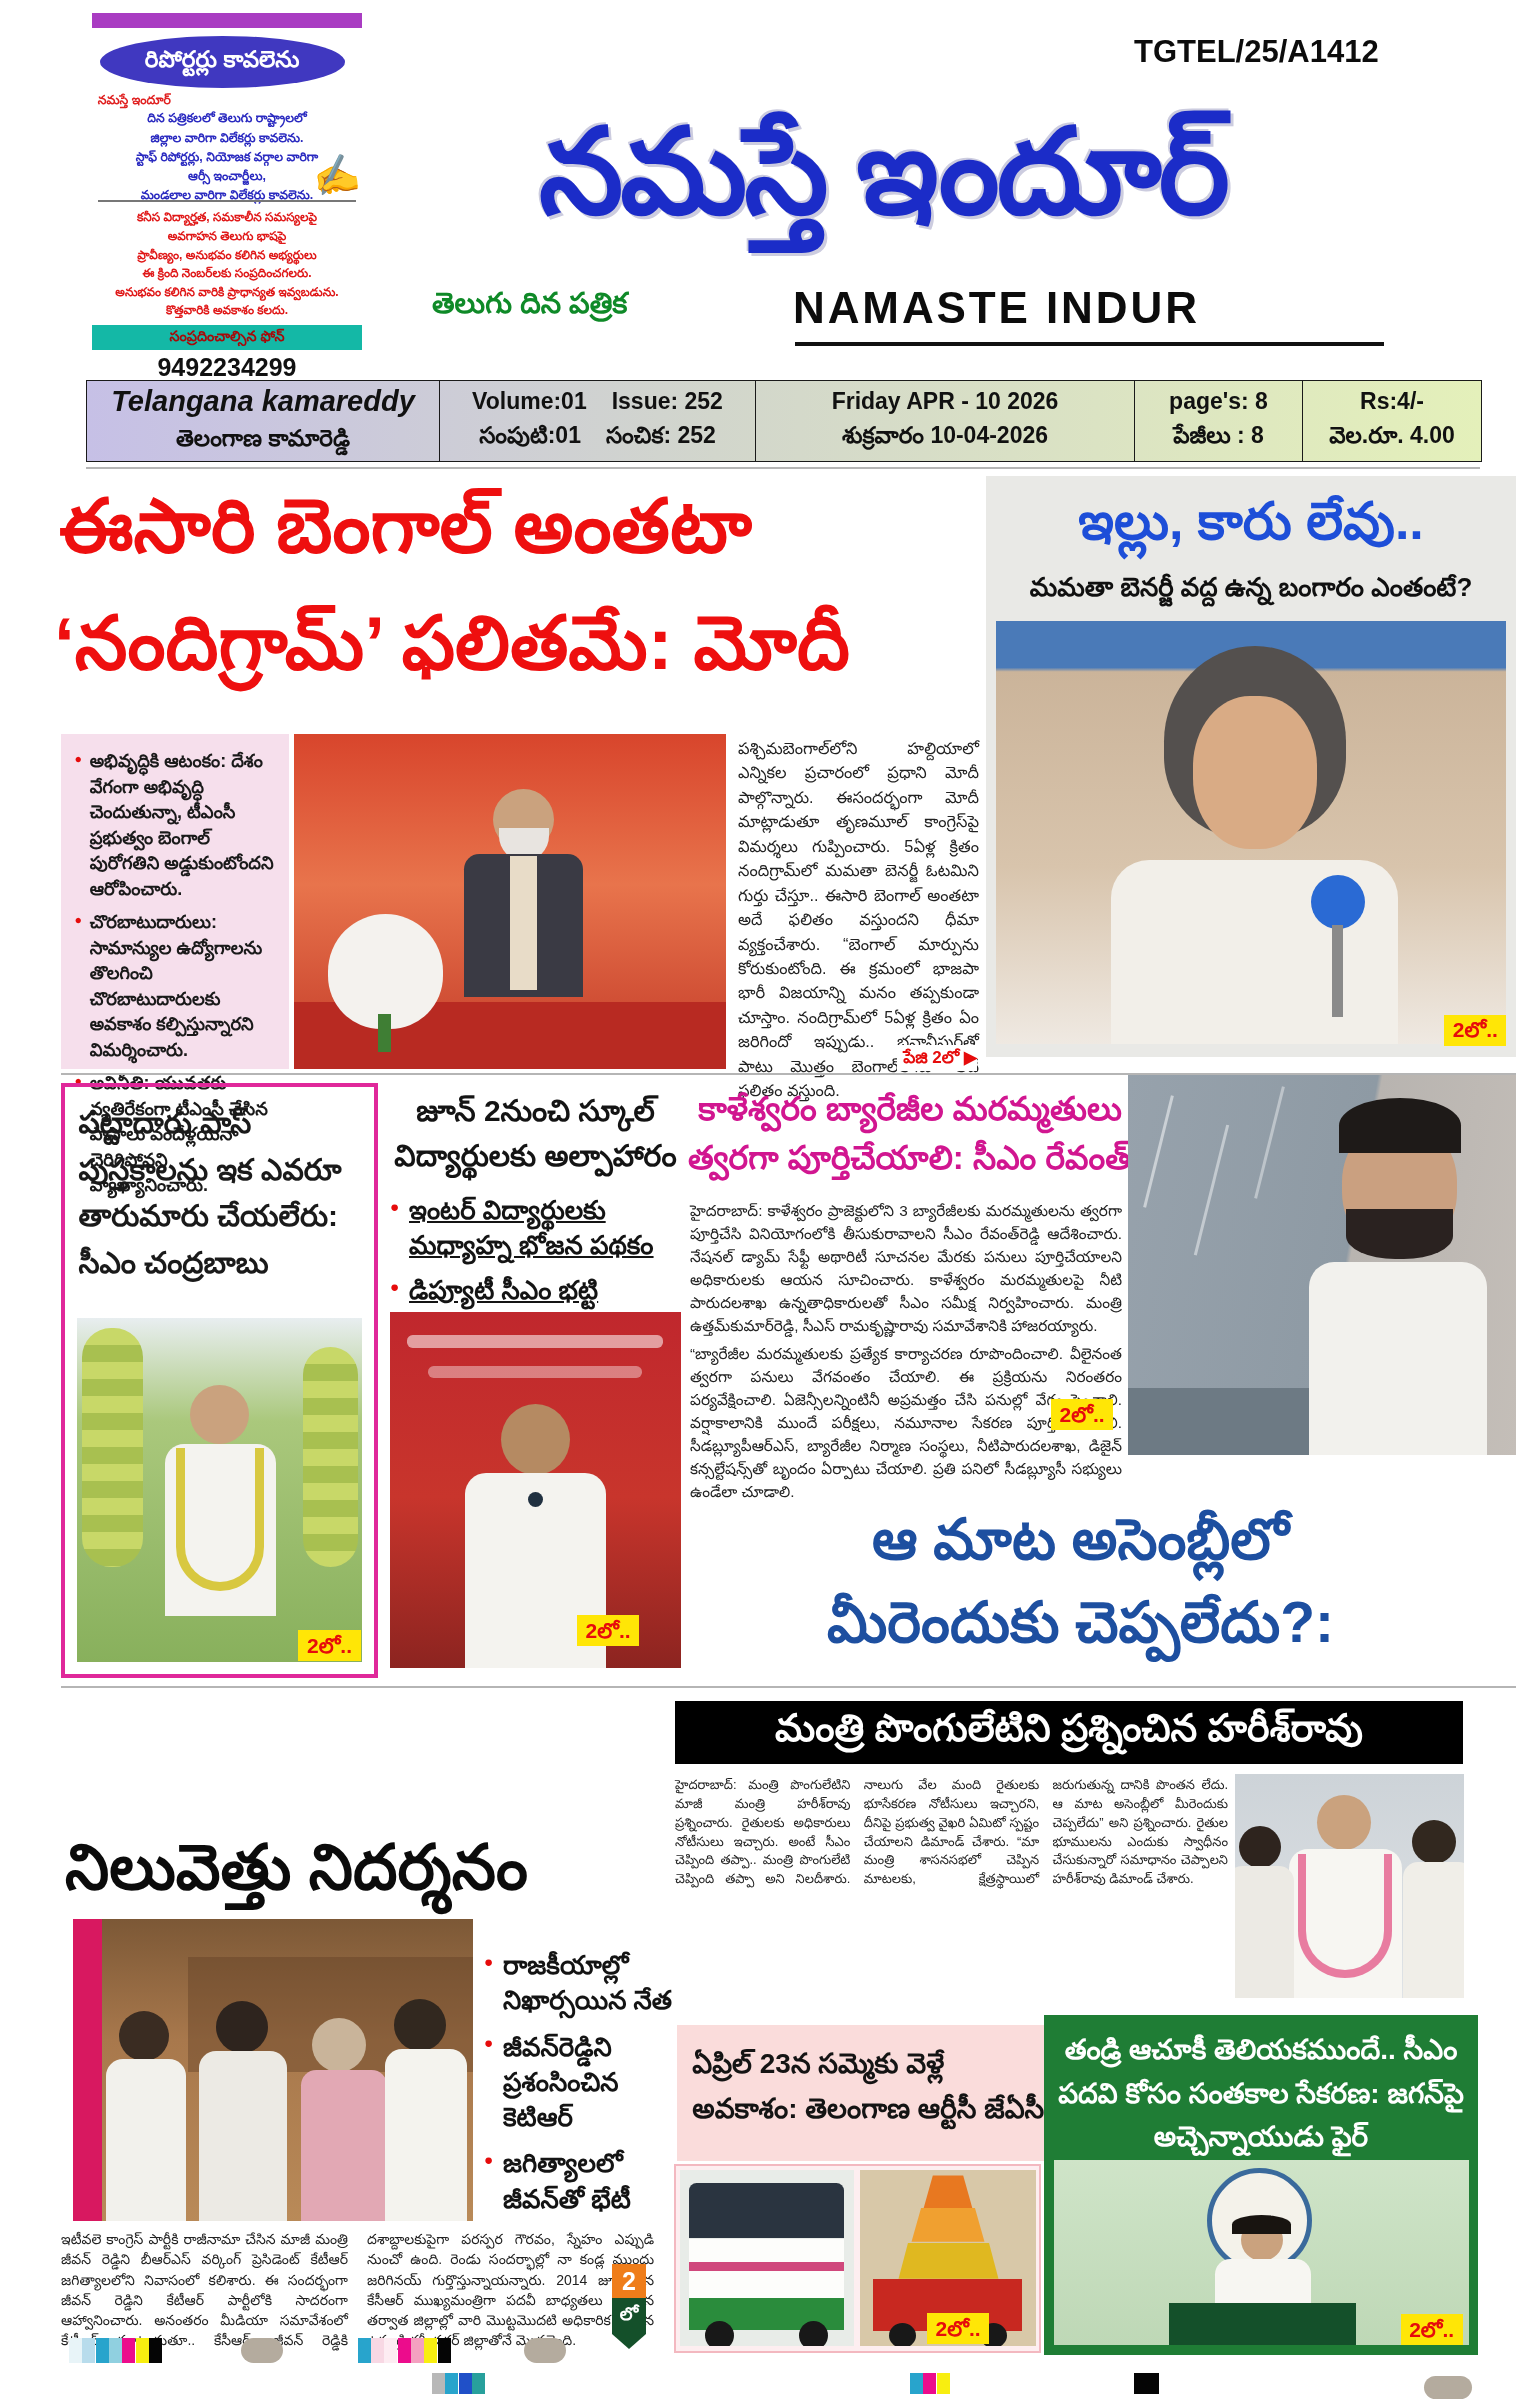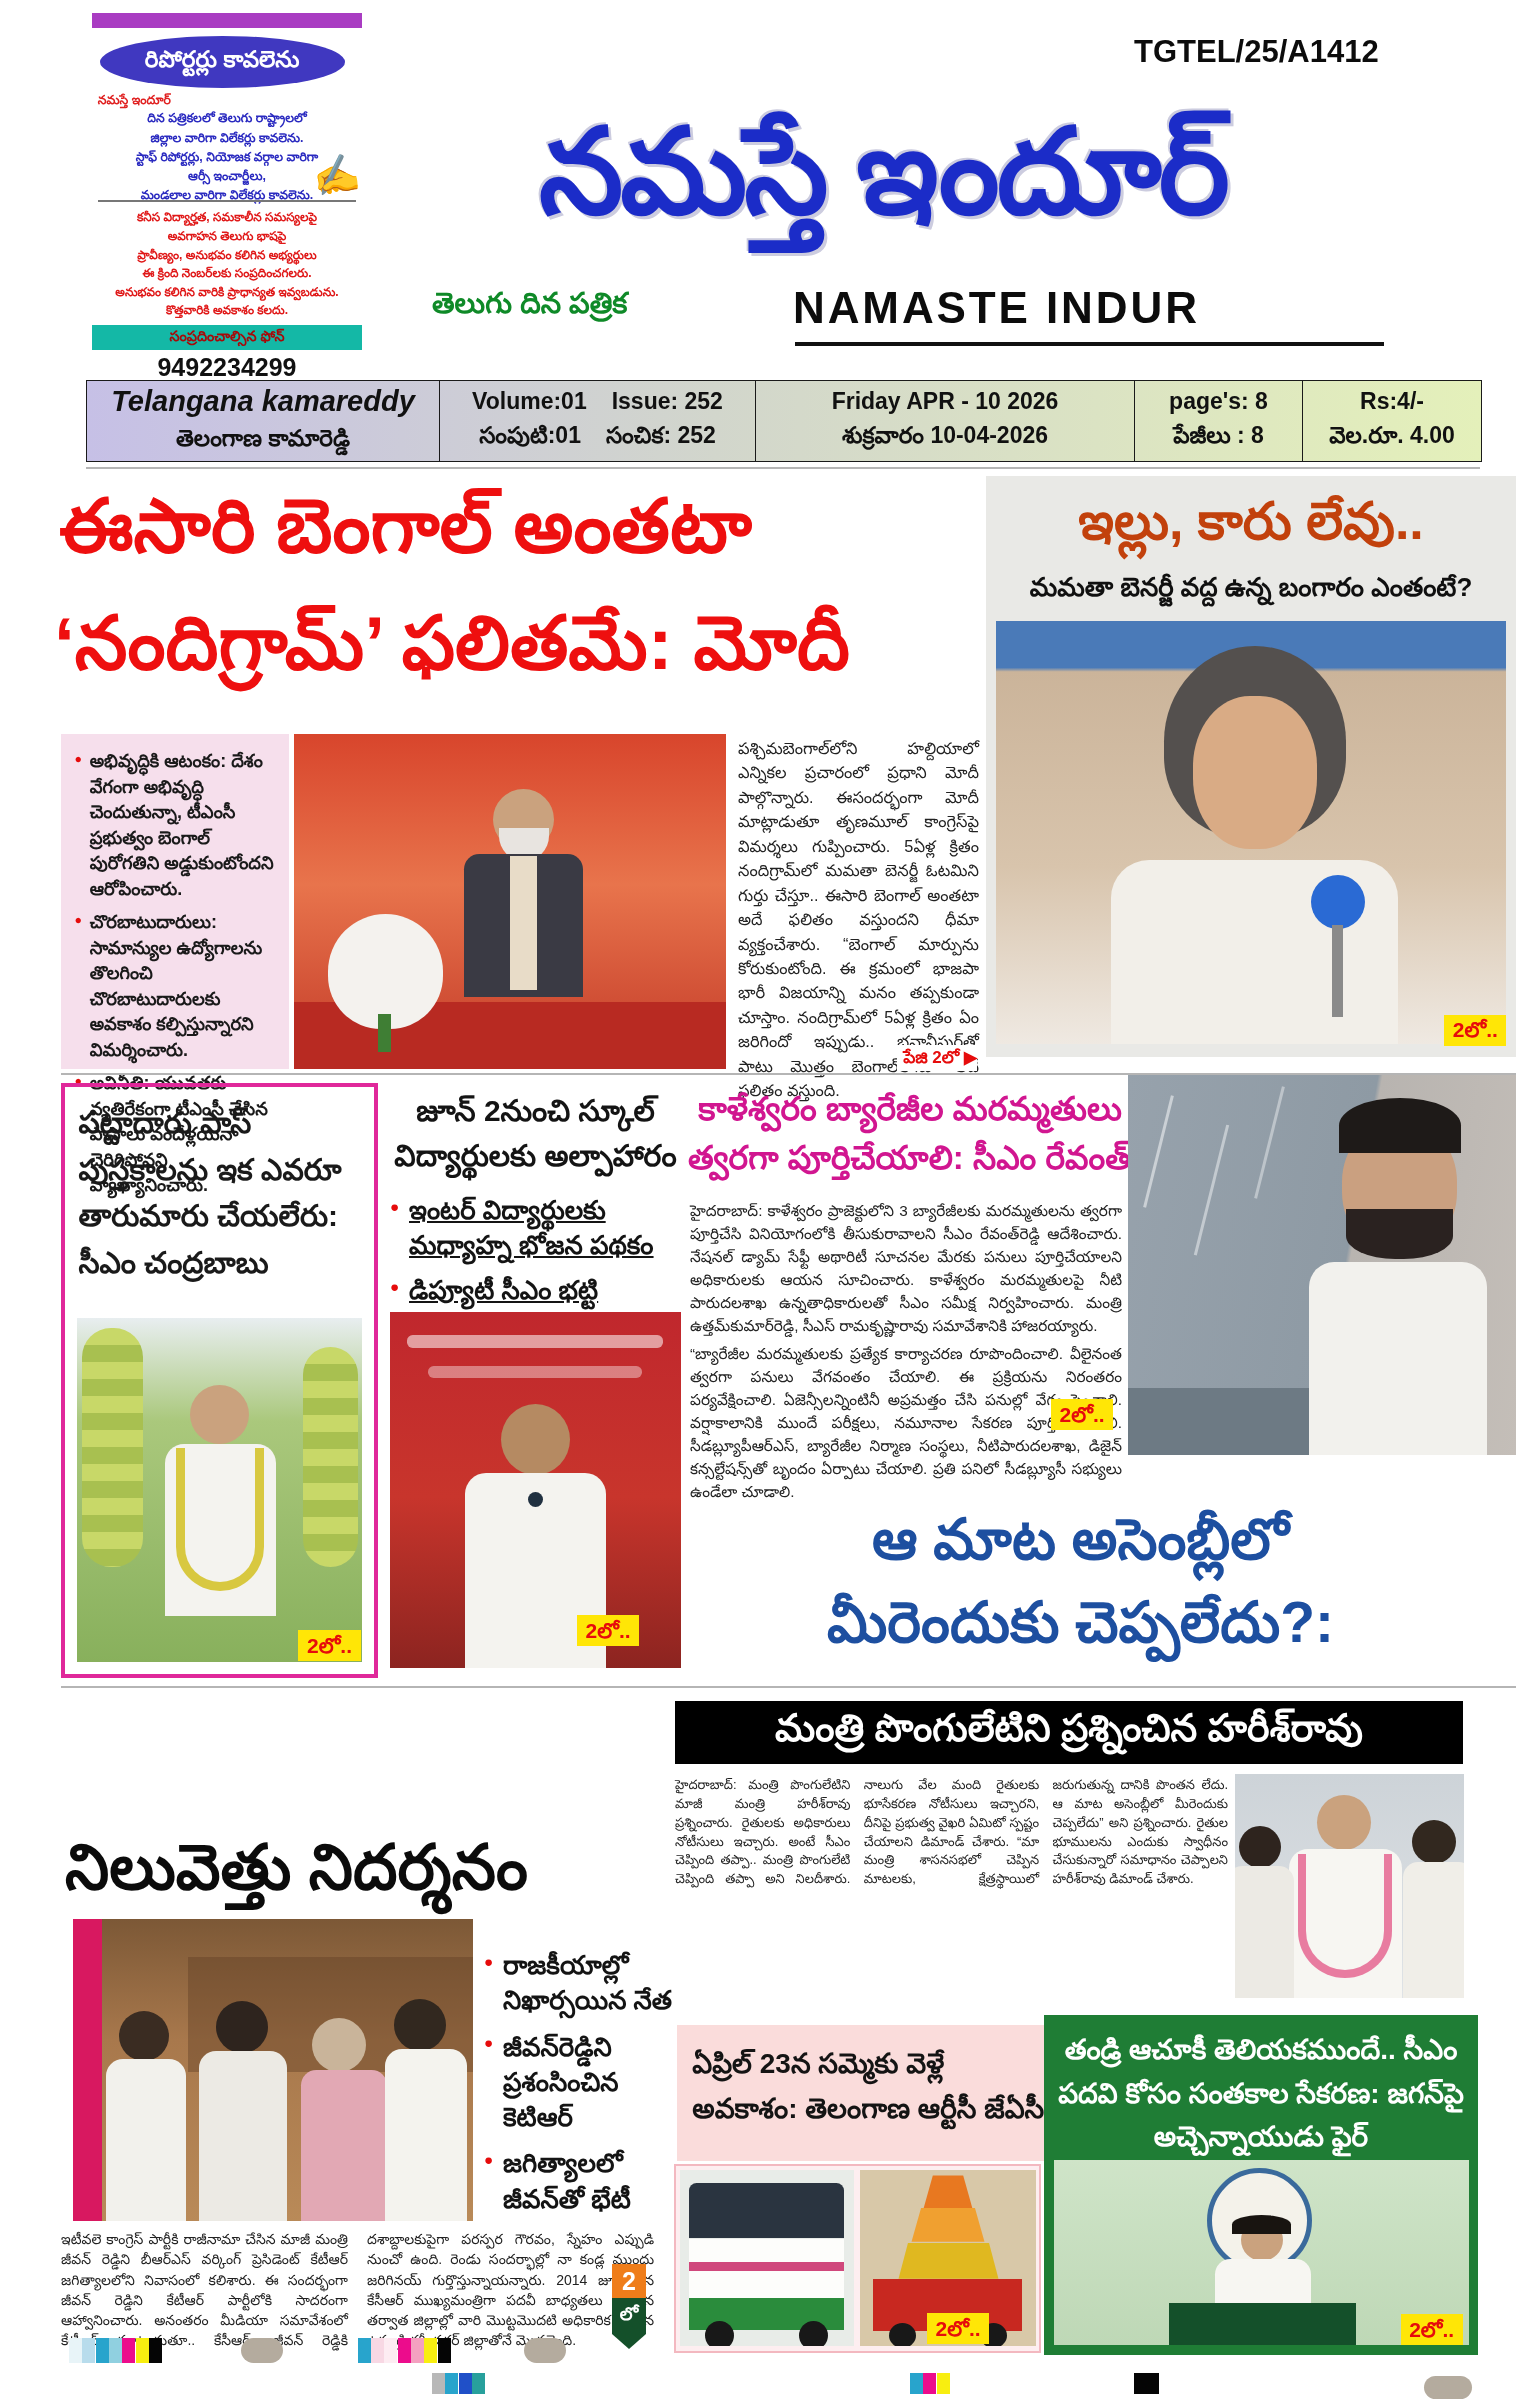--- a/index.html
+++ b/index.html
@@ -38,21 +38,21 @@
   .dl-cell + .dl-cell{border-left:1.9px solid #1a1a1a;}
   .dl-en{font-size:23px;font-weight:bold;}
   .dl-te{font-size:23px;font-weight:bold;}
   #dl-region .dl-en{font-style:italic;font-size:29px;font-weight:600;}
   .dl-pair{display:flex;gap:25px;}
   
   #lead-h1{left:59px;top:483px;position:absolute;font-size:75px;font-weight:900;color:#ee0f0f;white-space:nowrap;}
   #lead-h2{left:54px;top:600px;position:absolute;font-size:75px;font-weight:900;color:#ee0f0f;white-space:nowrap;}
   
   #graycol{left:986px;top:476px;width:530px;height:581px;position:absolute;background:#e9e9e6;}
-  #mamata-h{position:absolute;left:0;top:15.3px;width:100%;text-align:center;font-size:52px;font-weight:800;color:#c2410c;}
+  #mamata-h{position:absolute;left:0;top:15.3px;width:100%;text-align:center;font-size:52px;font-weight:800;color:#1d4ed8;}
   #mamata-sub{position:absolute;left:0;top:96px;width:100%;text-align:center;font-size:26px;font-weight:bold;color:#101010;}
   
   .bullet{position:relative;padding-left:15.3px;margin-bottom:7.6px;font-weight:bold;}
   .bullet::before{content:"●";color:#e60c0c;position:absolute;left:0;top:1.9px;font-size:12.4px;}
   #lead-bullets{left:61px;top:734px;width:228px;height:335px;position:absolute;background:#f6dfec;padding:15.3px 11.5px 0 13.4px;
     box-sizing:border-box;font-size:18px;line-height:1.42;color:#1a1a1a;}
   
   #modi-body{left:738px;top:736px;width:241px;height:333px;position:absolute;font-size:16.3px;line-height:1.5;
     text-align:justify;color:#222;}
   #modi-jump{position:absolute;right:1.9px;bottom:-1.9px;color:#e60c0c;font-weight:bold;font-size:17px;background:#fff;padding-left:5.7px;}

